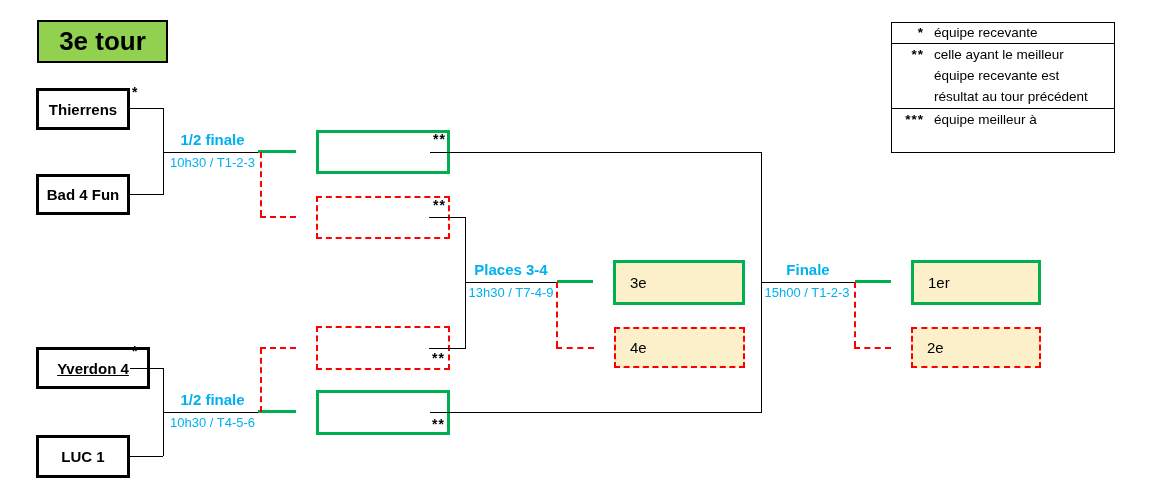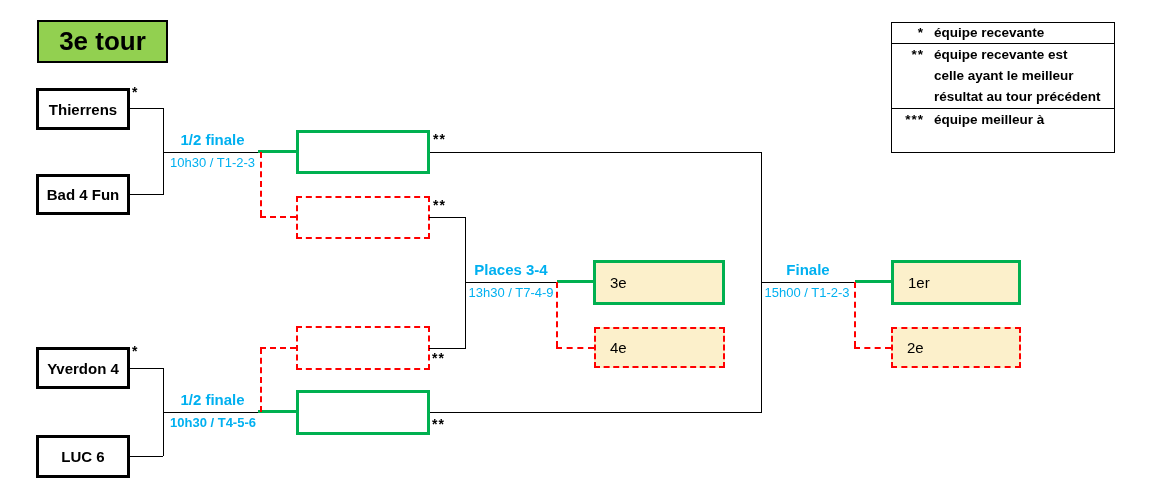--- a/index.html
+++ b/index.html
@@ -12,21 +12,21 @@
   .title-box{
     background:#92D050;border:2px solid #000;color:#000;
     font-size:26px;font-weight:bold;display:flex;align-items:center;justify-content:center;
   }
   
   .team-box{
     background:#fff;border:3px solid #000;color:#000;
     font-size:15px;font-weight:bold;display:flex;align-items:center;justify-content:center;
   }
   
-  .slot{background:#fff;}
+  .slot{background:#fff;margin-left:20px;}
   .slot.win{border:3px solid #00B050;}
   .slot.lose{border:2px dashed #FF0000;}
   .slot.placed{
     background:#FCF0CB;display:flex;align-items:center;
     font-size:15px;color:#000;padding-left:14px;
   }
   
   .hline{height:1px;background:#000;}
   .vline{width:1px;background:#000;}
   .ghline{height:3px;background:#00B050;}
@@ -34,40 +34,40 @@
   .rdash-v{width:0;border-left:2px dashed #FF0000;}
   
   .round-label{color:#00B0F0;font-weight:bold;font-size:15px;text-align:center;white-space:nowrap;}
   .round-sub{color:#00B0F0;font-size:13px;text-align:center;white-space:nowrap;}
   .note{color:#000;font-weight:bold;font-size:14px;white-space:nowrap;letter-spacing:1px;}
   
   .legend{border:1px solid #000;background:#fff;font-size:13.5px;color:#000;}
   .legend-row{display:flex;align-items:flex-start;}
   .legend-row.rule{border-bottom:1px solid #000;}
   .legend-sym{width:42px;text-align:right;padding-right:10px;font-weight:bold;box-sizing:border-box;flex:none;letter-spacing:1px;}
-  .legend-text div{line-height:21px;font-weight:bold;}
+  .legend-text div{line-height:21px;}
   .legend-row.r1 .legend-sym,.legend-row.r1 .legend-text div{line-height:20px;}
   .legend-row.r2 .legend-sym,.legend-row.r3 .legend-sym{line-height:21px;}
 </style>
 </head>
 <body>
 
 <div id="stage">
 
   <div class="abs title-box" style="left:37px;top:20px;width:131px;height:43px;">3e tour</div>
 
   <div class="abs team-box" style="left:36px;top:88px;width:94px;height:42px;">Thierrens</div>
   <div class="abs note" style="left:132px;top:84px;">*</div>
 
   <div class="abs team-box" style="left:36px;top:174px;width:94px;height:41px;">Bad 4 Fun</div>
 
-  <div class="abs team-box" style="left:36px;top:347px;width:94px;height:42px;">Yverdon 4</div>
+  <div class="abs team-box" style="left:36px;top:347px;width:114px;height:42px;text-decoration:underline;">Yverdon 4</div>
   <div class="abs note" style="left:132px;top:343px;">*</div>
 
-  <div class="abs team-box" style="left:36px;top:435px;width:94px;height:43px;">LUC 6</div>
+  <div class="abs team-box" style="left:36px;top:435px;width:94px;height:43px;">LUC 1</div>
 
   <div class="abs hline" style="left:130px;top:108px;width:33px;"></div>
   <div class="abs hline" style="left:130px;top:194px;width:33px;"></div>
   <div class="abs vline" style="left:163px;top:108px;height:87px;"></div>
   <div class="abs hline" style="left:163px;top:152px;width:98px;"></div>
   <div class="abs ghline" style="left:258px;top:150px;width:38px;"></div>
   <div class="abs rdash-v" style="left:260px;top:152px;height:64px;"></div>
   <div class="abs rdash-h" style="left:260px;top:216px;width:36px;"></div>
 
   <div class="abs round-label" style="left:170px;top:131px;width:85px;">1/2 finale</div>
@@ -80,21 +80,21 @@
 
   <div class="abs hline" style="left:130px;top:368px;width:33px;"></div>
   <div class="abs hline" style="left:130px;top:456px;width:33px;"></div>
   <div class="abs vline" style="left:163px;top:368px;height:88px;"></div>
   <div class="abs hline" style="left:163px;top:412px;width:98px;"></div>
   <div class="abs ghline" style="left:258px;top:410px;width:38px;"></div>
   <div class="abs rdash-v" style="left:260px;top:348px;height:64px;"></div>
   <div class="abs rdash-h" style="left:260px;top:347px;width:36px;"></div>
 
   <div class="abs round-label" style="left:170px;top:391px;width:85px;">1/2 finale</div>
-  <div class="abs round-sub" style="left:170px;top:415px;width:85px;font-weight:bold;">10h30 / T4-5-6</div>
+  <div class="abs round-sub" style="left:170px;top:415px;width:85px;">10h30 / T4-5-6</div>
 
   <div class="abs slot lose" style="left:296px;top:326px;width:134px;height:44px;"></div>
   <div class="abs note" style="left:432px;top:350px;">**</div>
   <div class="abs slot win" style="left:296px;top:390px;width:134px;height:45px;"></div>
   <div class="abs note" style="left:432px;top:416px;">**</div>
 
   <div class="abs hline" style="left:430px;top:152px;width:331px;"></div>
   <div class="abs hline" style="left:430px;top:412px;width:331px;"></div>
   <div class="abs vline" style="left:761px;top:152px;height:261px;"></div>
   <div class="abs hline" style="left:761px;top:282px;width:94px;"></div>
@@ -123,22 +123,22 @@
   <div class="abs legend" style="left:891px;top:22px;width:224px;height:131px;">
     <div class="legend-row rule r1" style="height:20px;">
       <div class="legend-sym">*</div>
       <div class="legend-text">
         <div>équipe recevante</div>
       </div>
     </div>
     <div class="legend-row rule r2" style="height:64px;">
       <div class="legend-sym">**</div>
       <div class="legend-text">
+        <div>celle ayant le meilleur</div>
         <div>équipe recevante est</div>
-        <div>celle ayant le meilleur</div>
         <div>résultat au tour précédent</div>
       </div>
     </div>
     <div class="legend-row r3" style="height:46px;">
       <div class="legend-sym">***</div>
       <div class="legend-text">
         <div>équipe meilleur à</div>
       </div>
     </div>
   </div>

